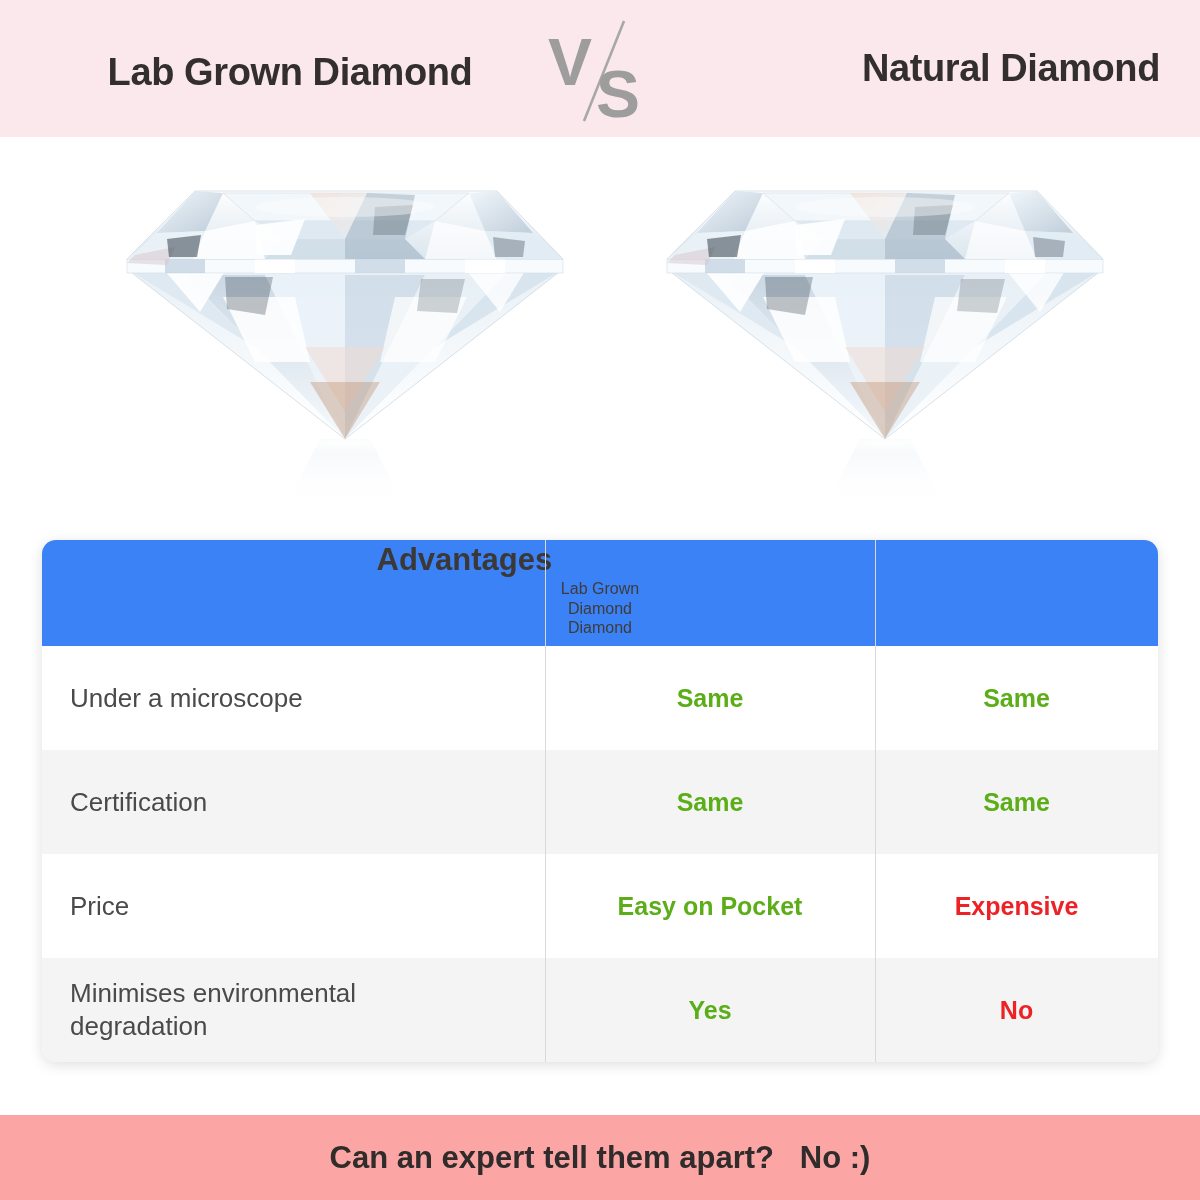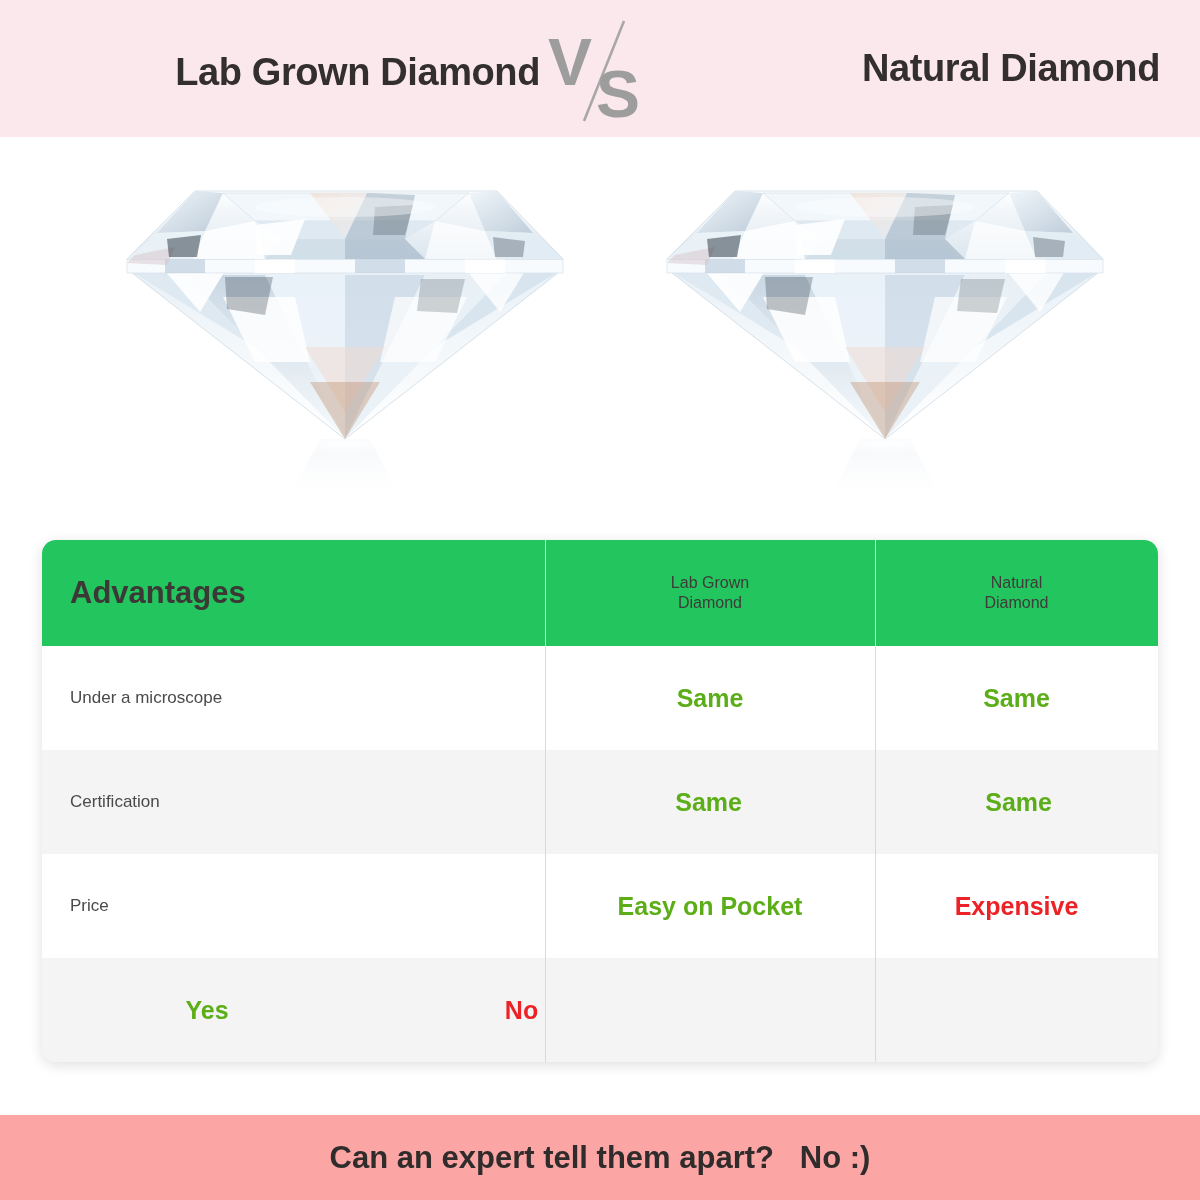--- a/index.html
+++ b/index.html
@@ -25,21 +25,21 @@
     align-items: center;
     justify-content: center;
   }
   .header-title {
     font-size: 38px;
     font-weight: bold;
     color: #332f2e;
     letter-spacing: -0.4px;
     white-space: nowrap;
   }
-  .header-title.left  { width: 500px; text-align: right; margin-top: 8px; }
+  .header-title.left  { width: 500px; text-align: center; margin-top: 8px; }
   .header-title.right { width: 500px; text-align: right; }
 
   .vs-wrap {
     position: relative;
     width: 120px; height: 120px;
     flex: 0 0 120px;
   }
   .vs-wrap svg { display: block; }
 
   
@@ -69,32 +69,33 @@
     overflow: hidden;
   }
   .t-row {
     position: relative;
     display: flex;
     align-items: center;
     box-sizing: border-box;
   }
   .t-row.head {
     height: 106px;
-    background: #22c55e;
+    background: #3b82f6;
+    flex-direction: column;
   }
   .t-row.body { height: 104px; }
-  .t-row.shade { background: #f4f4f4; gap: 8px; }
+  .t-row.shade { background: #f4f4f4; }
   .t-row.plain { background: #ffffff; }
 
   .c-label {
     width: 503px;
     box-sizing: border-box;
     padding: 0 0 0 28px;
     color: #4a4a4a;
-    font-size: 17px;
+    font-size: 26px;
     line-height: 1.26;
   }
   .c-label.title {
     font-size: 31px;
     font-weight: bold;
     color: #3c3836;
   }
   .c-val {
     width: 330px;
     box-sizing: border-box;
@@ -332,21 +333,20 @@
 
     <div class="t-row head">
       <div class="vline one"></div>
       <div class="vline two"></div>
       <div class="c-label title">Advantages</div>
       <div class="c-val head-cell wide">
         <div>Lab Grown</div>
         <div>Diamond</div>
       </div>
       <div class="c-val head-cell narrow">
-        <div>Natural</div>
         <div>Diamond</div>
       </div>
     </div>
 
     <div class="t-row body plain">
       <div class="vline one"></div>
       <div class="vline two"></div>
       <div class="c-label">Under a microscope</div>
       <div class="c-val wide green">Same</div>
       <div class="c-val narrow green">Same</div>
@@ -364,20 +364,24 @@
       <div class="vline one"></div>
       <div class="vline two"></div>
       <div class="c-label">Price</div>
       <div class="c-val wide green">Easy on Pocket</div>
       <div class="c-val narrow red">Expensive</div>
     </div>
 
     <div class="t-row body shade">
       <div class="vline one"></div>
       <div class="vline two"></div>
+      <div class="c-label">
+        <div>Minimises environmental</div>
+        <div>degradation</div>
+      </div>
       <div class="c-val wide green">Yes</div>
       <div class="c-val narrow red">No</div>
     </div>
   </div>
 
   <div class="footer-band">
     <div class="footer-text">Can an expert tell them apart?   No :)</div>
   </div>
 
 </div>

